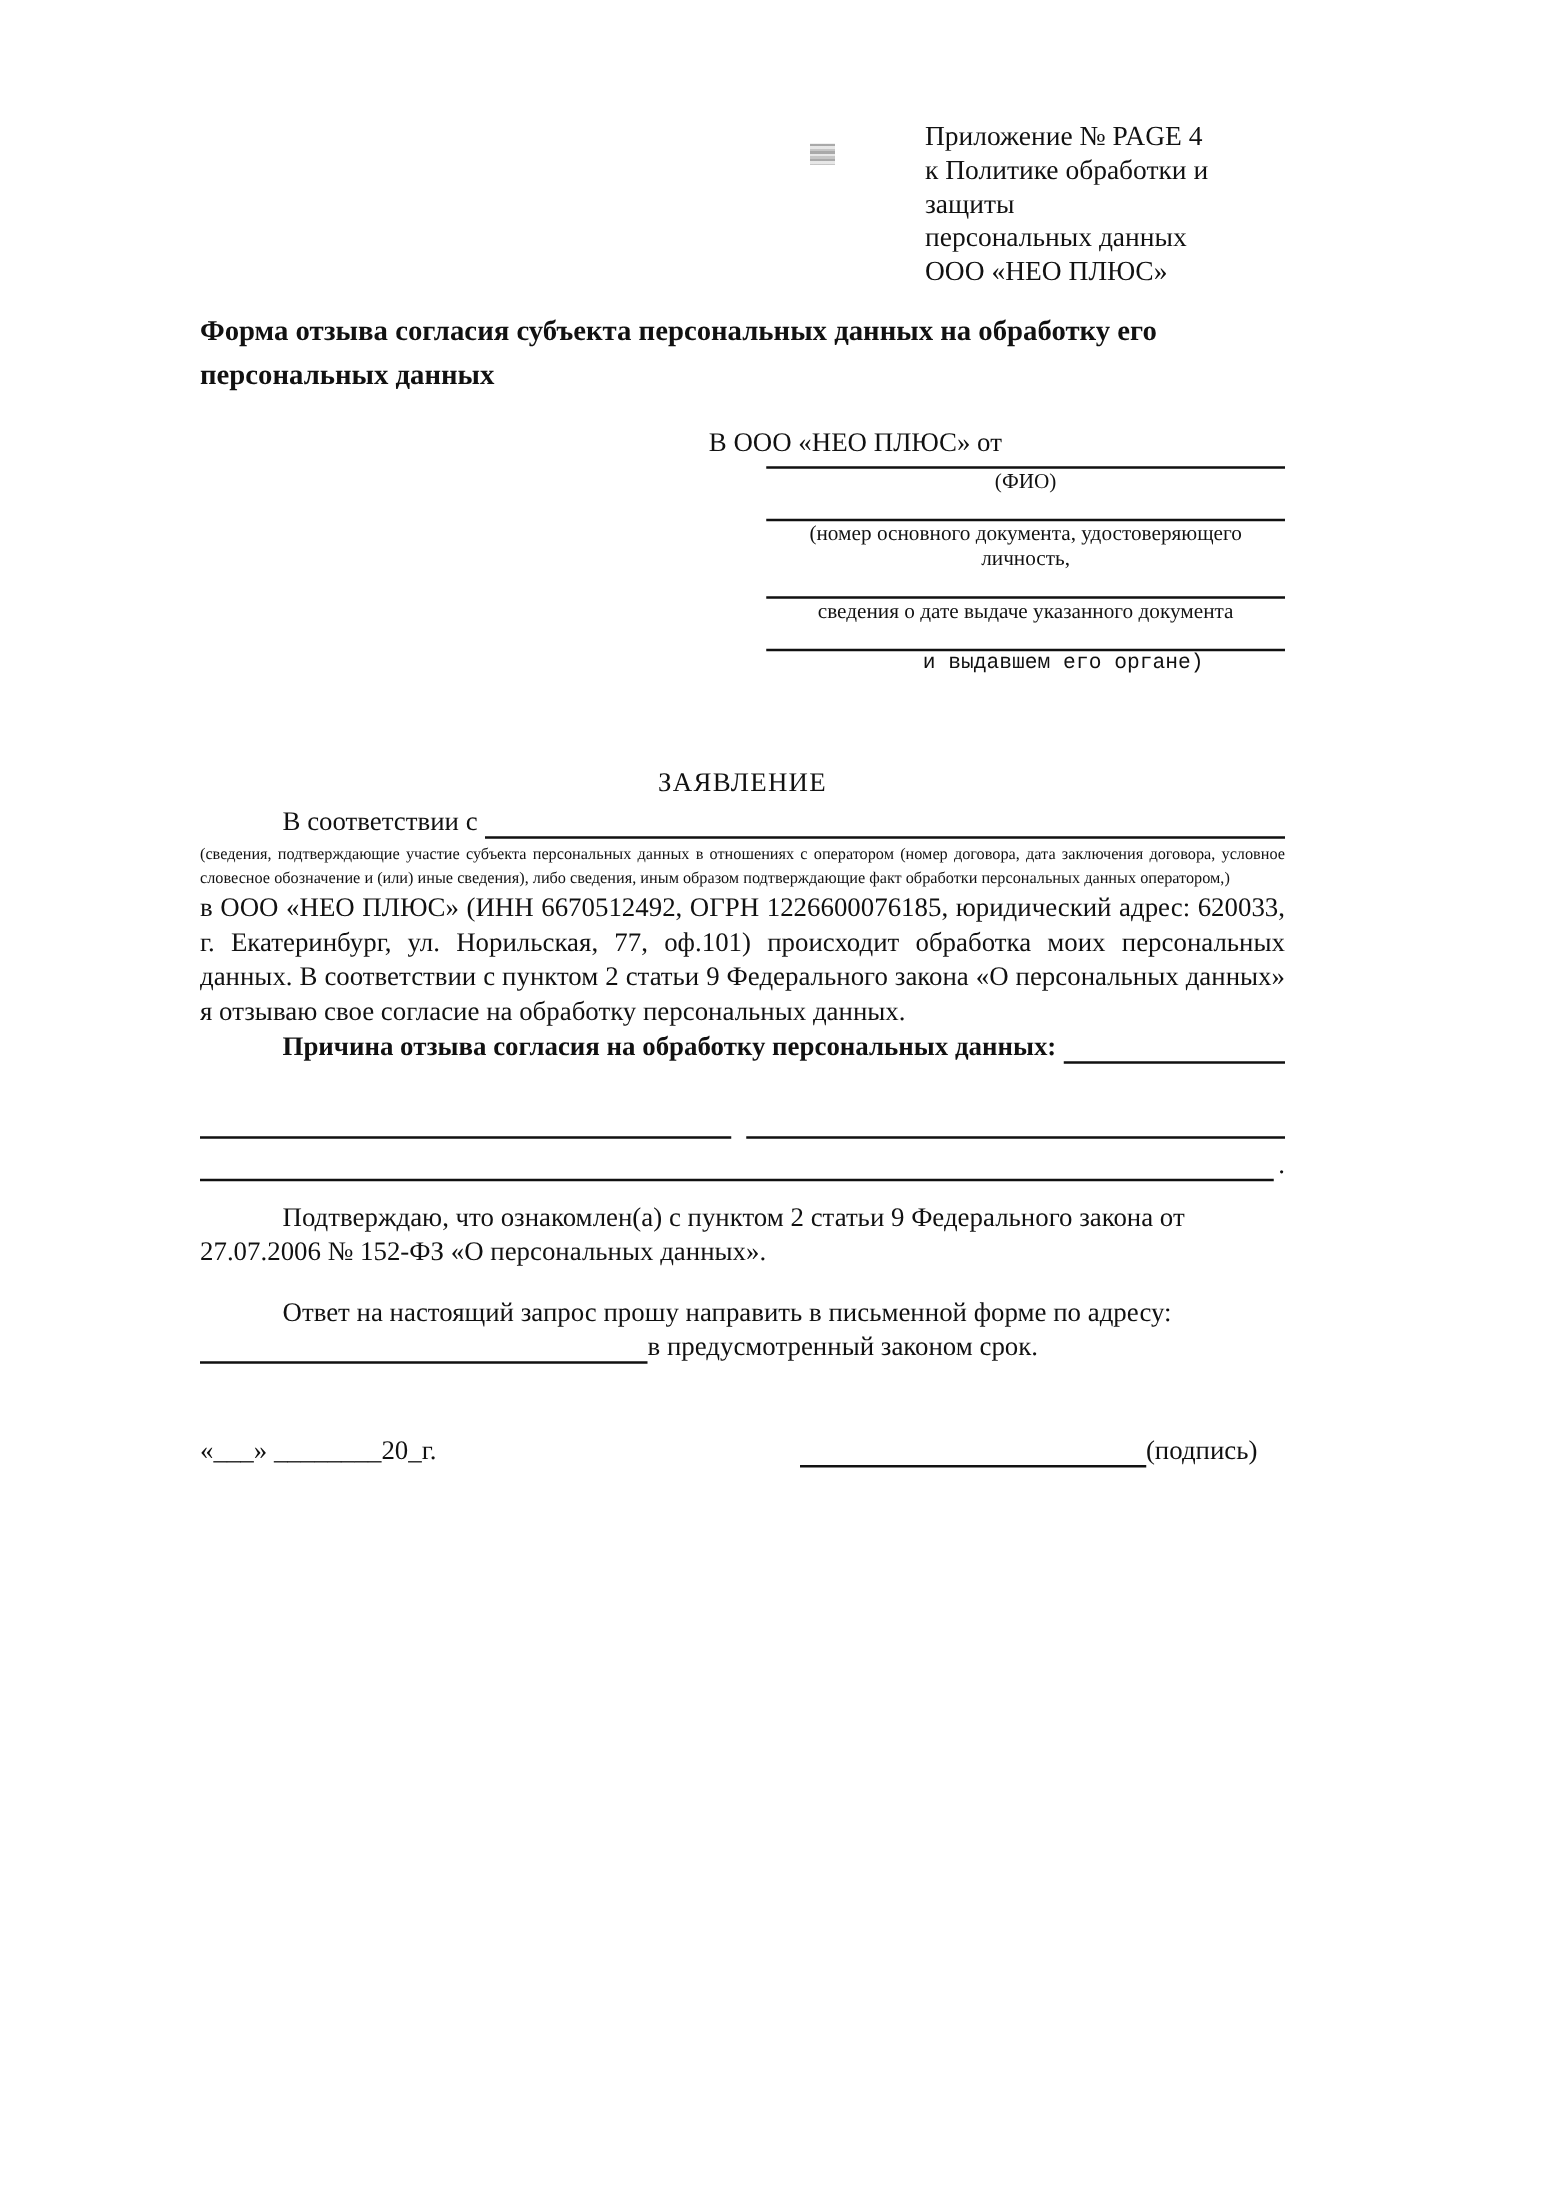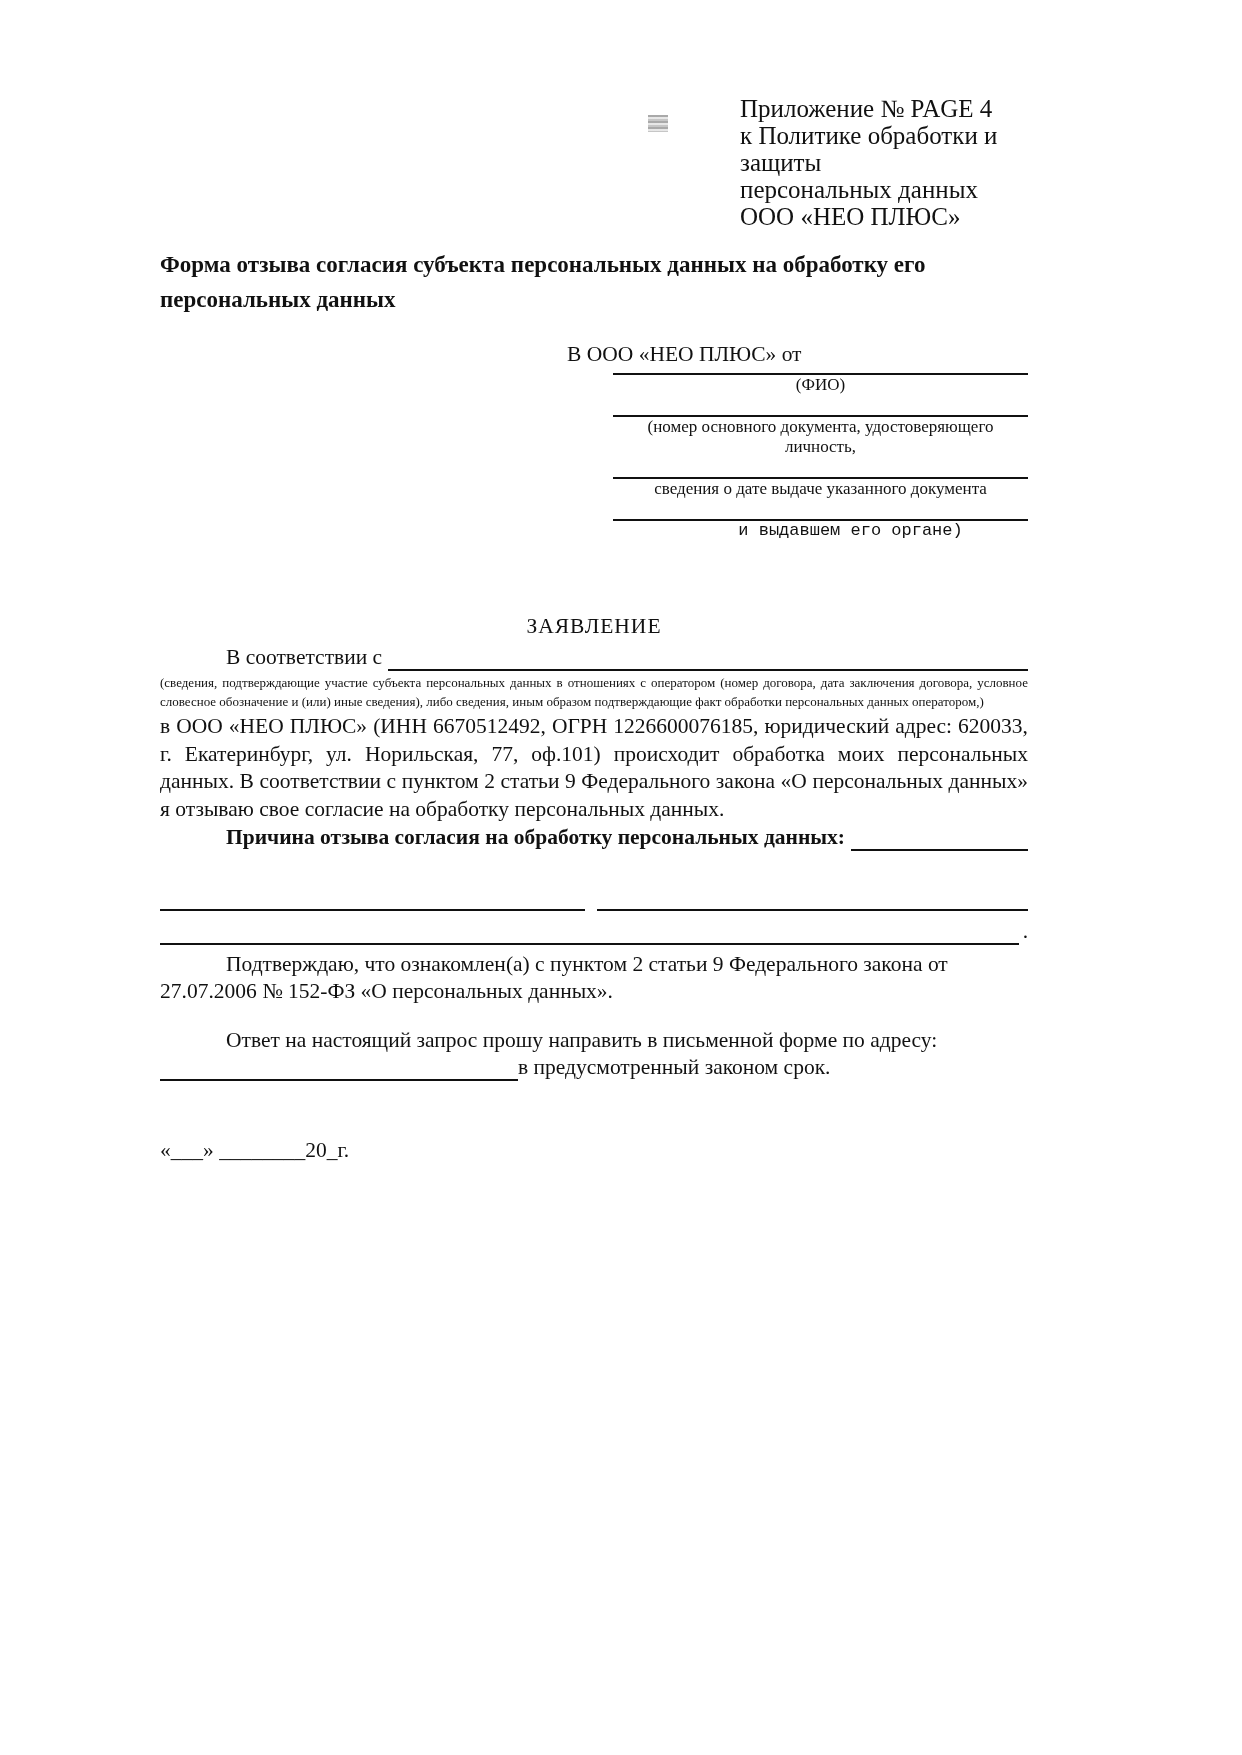--- a/index.html
+++ b/index.html
@@ -15,21 +15,21 @@
     font-size:21.5px;
     line-height:27px;
   }
   
   .header-row{position:relative;min-height:110px;}
   .artifact{
     position:absolute;left:488px;top:20px;width:20px;height:17px;
     background:repeating-linear-gradient(180deg,#9a9a9a 0 2px,#e3e3e3 2px 4px,#bcbcbc 4px 6px);
     opacity:.85;
   }
-  .hdr{position:absolute;left:580px;top:0;width:300px;font-size:25px;line-height:27px;text-align:left;}
+  .hdr{position:absolute;left:580px;top:0;width:300px;font-size:22px;line-height:27px;text-align:left;}
   
   .title{font-size:23px;font-weight:bold;line-height:35px;margin:42px 0 0 0;}
   
   .addr{margin:24px 0 0 405px;width:463px;}
   .addr .to-line{margin:0;padding-left:2px;}
   .field-line{height:20px;border-bottom:2px solid #111;margin-left:48px;}
   .field-line.first{height:5px;}
   .caption{font-size:17px;line-height:20px;text-align:center;margin-left:48px;}
   .caption.small-right{padding-left:60px;font-family:Liberation Mono, monospace;}
   
@@ -39,21 +39,21 @@
   .fill-line{flex:1;border-bottom:2px solid #111;height:22px;margin-left:6px;}
   .indent{padding-left:66px;}
   .fine{font-size:13px;line-height:19px;text-align:justify;margin:2px 0 0 0;}
   .bodytxt{margin:2px 0 0 0;text-align:justify;line-height:27.5px;}
   .reason{margin-top:1px;font-weight:bold;}
   .blankrow{display:flex;align-items:flex-end;margin-top:36px;}
   .blankrow .seg-a{flex:0 0 425px;border-bottom:2px solid #111;height:22px;}
   .blankrow .seg-b{flex:1;border-bottom:2px solid #111;height:22px;margin-left:12px;}
   .blankrow2{display:flex;align-items:flex-end;margin-top:7px;}
   .blankrow2 .seg{flex:1;border-bottom:2px solid #111;height:22px;margin-right:4px;}
-  .confirm{margin-top:6px;text-align:left;text-indent:66px;}
+  .confirm{margin-top:16px;text-align:left;text-indent:66px;}
   .reply-lead{margin:0;text-align:left;text-indent:66px;}
   .replyrow{display:flex;align-items:flex-end;}
   .replyrow .left-line{flex:0 0 358px;border-bottom:2px solid #111;height:22px;}
   .replyrow .tail{white-space:nowrap;}
   
   .footrow{display:flex;justify-content:space-between;align-items:flex-end;margin-top:56px;padding-right:22px;}
   .sig{display:flex;align-items:flex-end;}
   .sig .sig-line{width:277px;border-bottom:2px solid #111;height:22px;}
   .sig .sig-cap{white-space:nowrap;}
 </style>
@@ -114,15 +114,19 @@
   <p class="confirm">Подтверждаю, что ознакомлен(а) с пунктом 2 статьи 9 Федерального закона от 27.07.2006 № 152-ФЗ «О персональных данных».</p>
 
   <p class="reply-lead">Ответ на настоящий запрос прошу направить в письменной форме по адресу:</p>
   <div class="replyrow">
     <div class="left-line"></div>
     <span class="tail">в предусмотренный законом срок.</span>
   </div>
 
   <div class="footrow">
     <span>«___» ________20_г.</span>
+    <div class="sig">
+      <div class="sig-line"></div>
+      <span class="sig-cap">(подпись)</span>
+    </div>
   </div>
 
 </div>
 
 </body></html>

